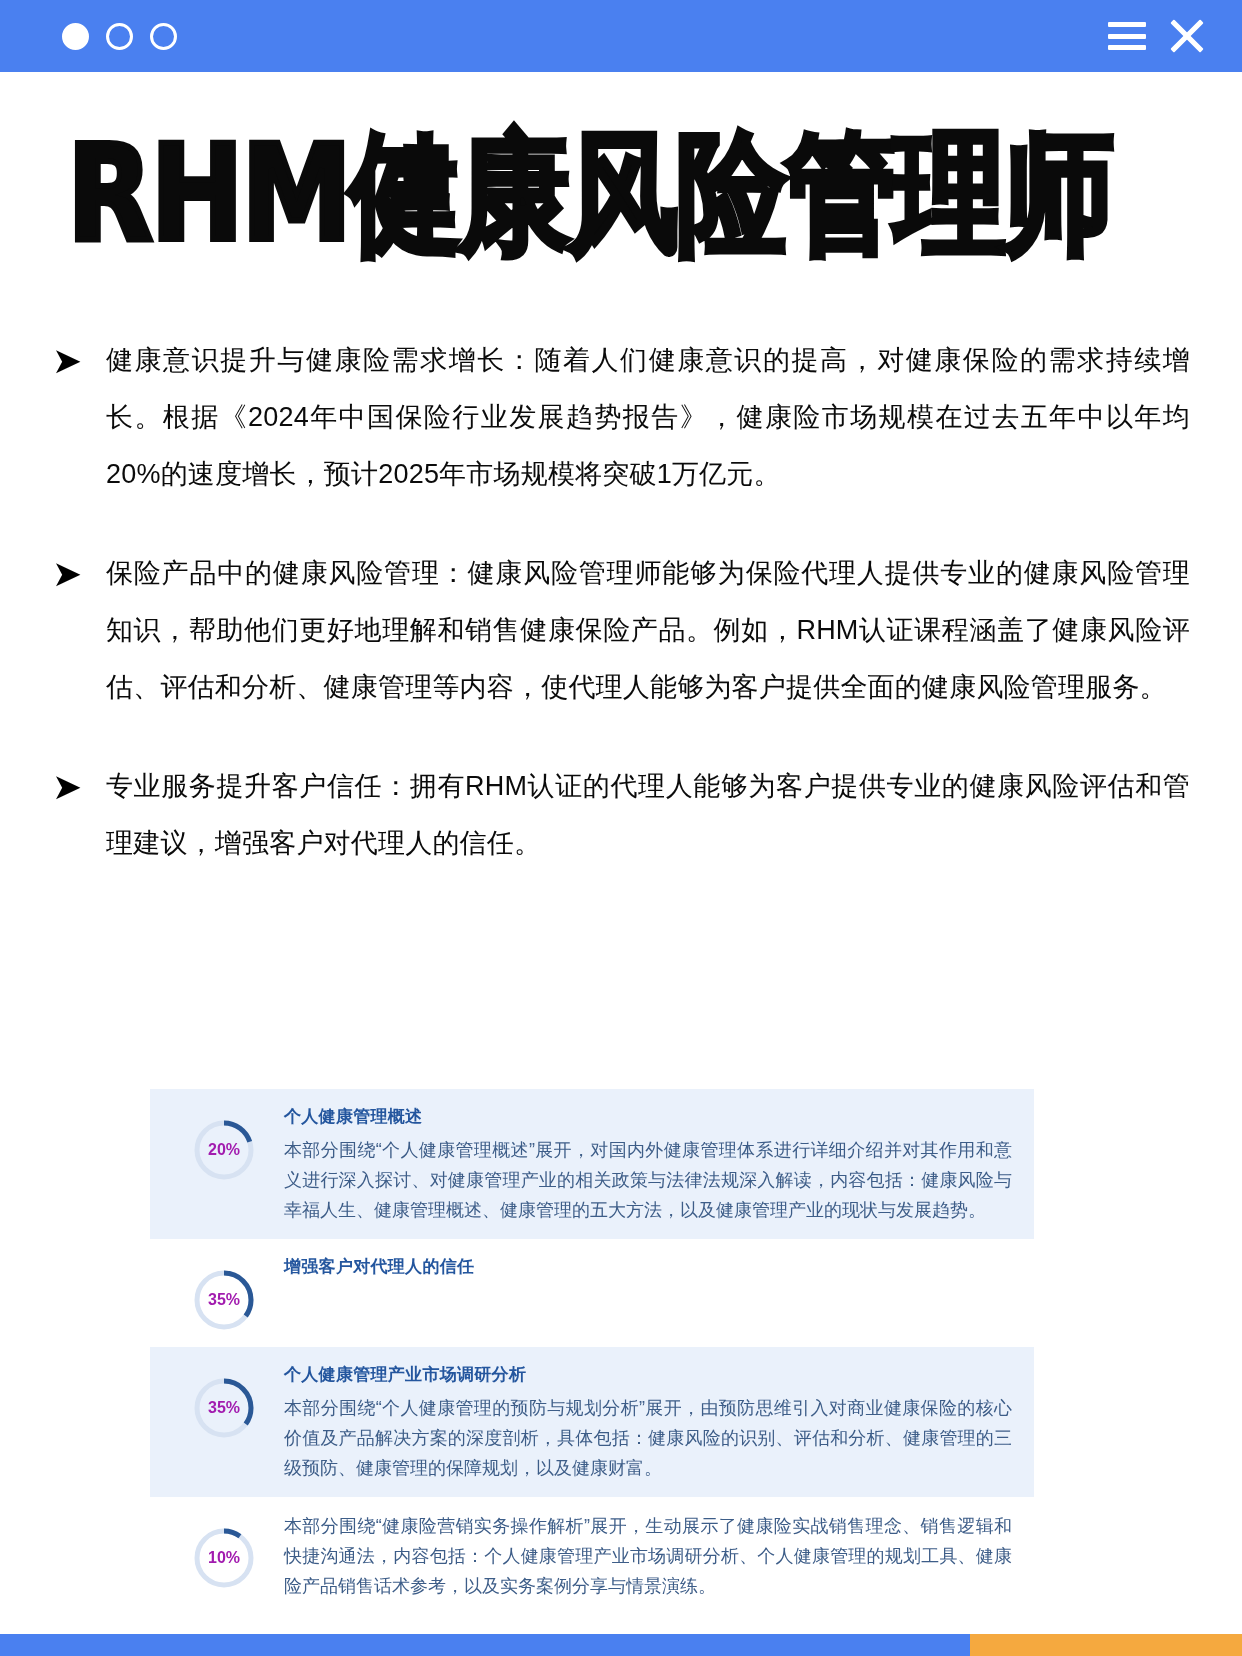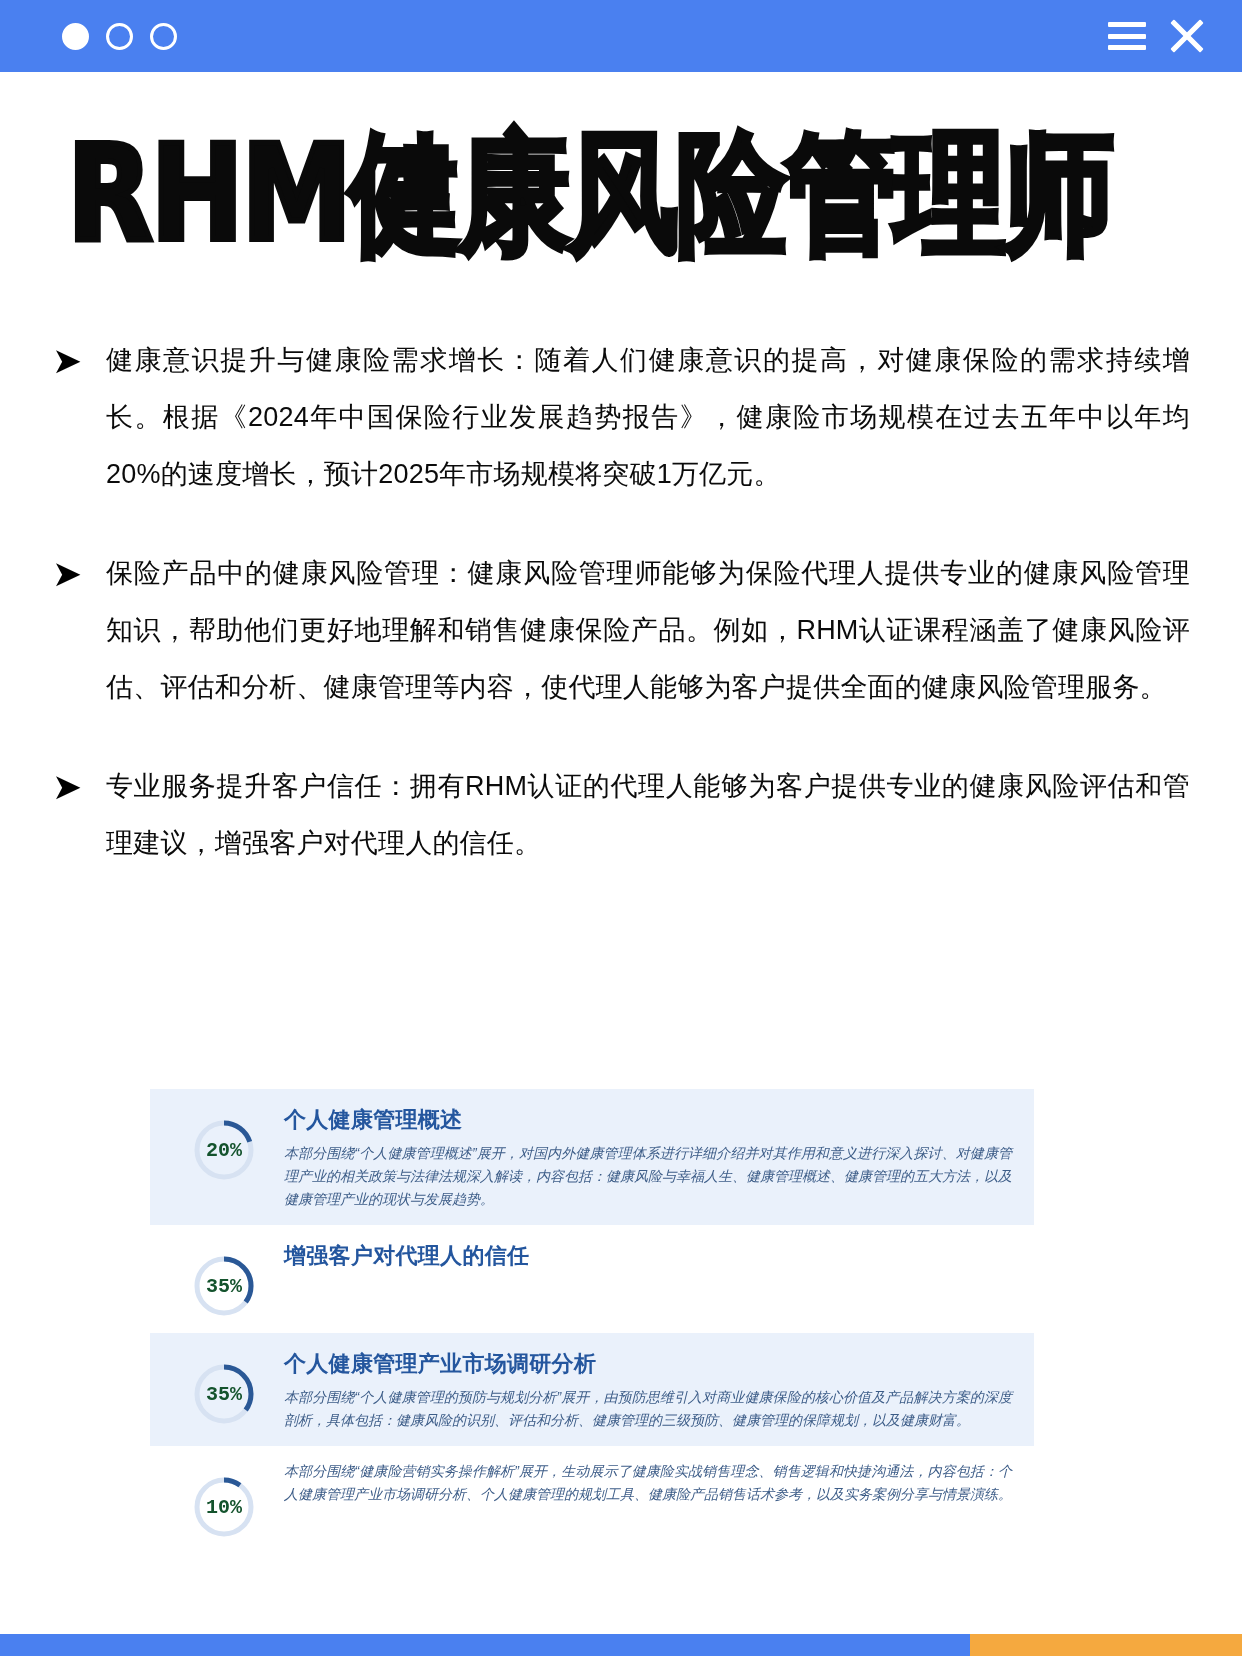--- a/index.html
+++ b/index.html
@@ -180,41 +180,40 @@
     height: 66px;
   }
   .ring svg { display: block; }
   .ring-label {
     position: absolute;
     left: 0; top: 0;
     width: 66px; height: 66px;
     display: flex;
     align-items: center;
     justify-content: center;
-    font-size: 20px;
+    font-size: 16px;
     font-weight: bold;
-    color: #14532d;
-    font-family: Liberation Mono, monospace;
+    color: #a21caf;
+    font-family: Liberation Sans, sans-serif;
   }
   .ecard-body { flex: 1 1 auto; padding-right: 6px; }
   .ecard-title {
-    font-size: 22px;
+    font-size: 17px;
     font-weight: bold;
     color: #24569e;
     margin: 2px 0 7px 0;
     letter-spacing: 0.3px;
     font-family: "Liberation Sans", "DejaVu Sans", sans-serif;
   }
   .ecard-desc {
-    font-size: 14px;
-    line-height: 23px;
+    font-size: 18px;
+    line-height: 30px;
     color: #3d5d88;
     text-align: justify;
     font-family: "Liberation Sans", "DejaVu Sans", sans-serif;
-    font-style: italic;
   }
 
   
   .footerbar {
     position: absolute;
     left: 0;
     bottom: 0;
     width: 1242px;
     height: 22px;
     background: #4a80f0;

